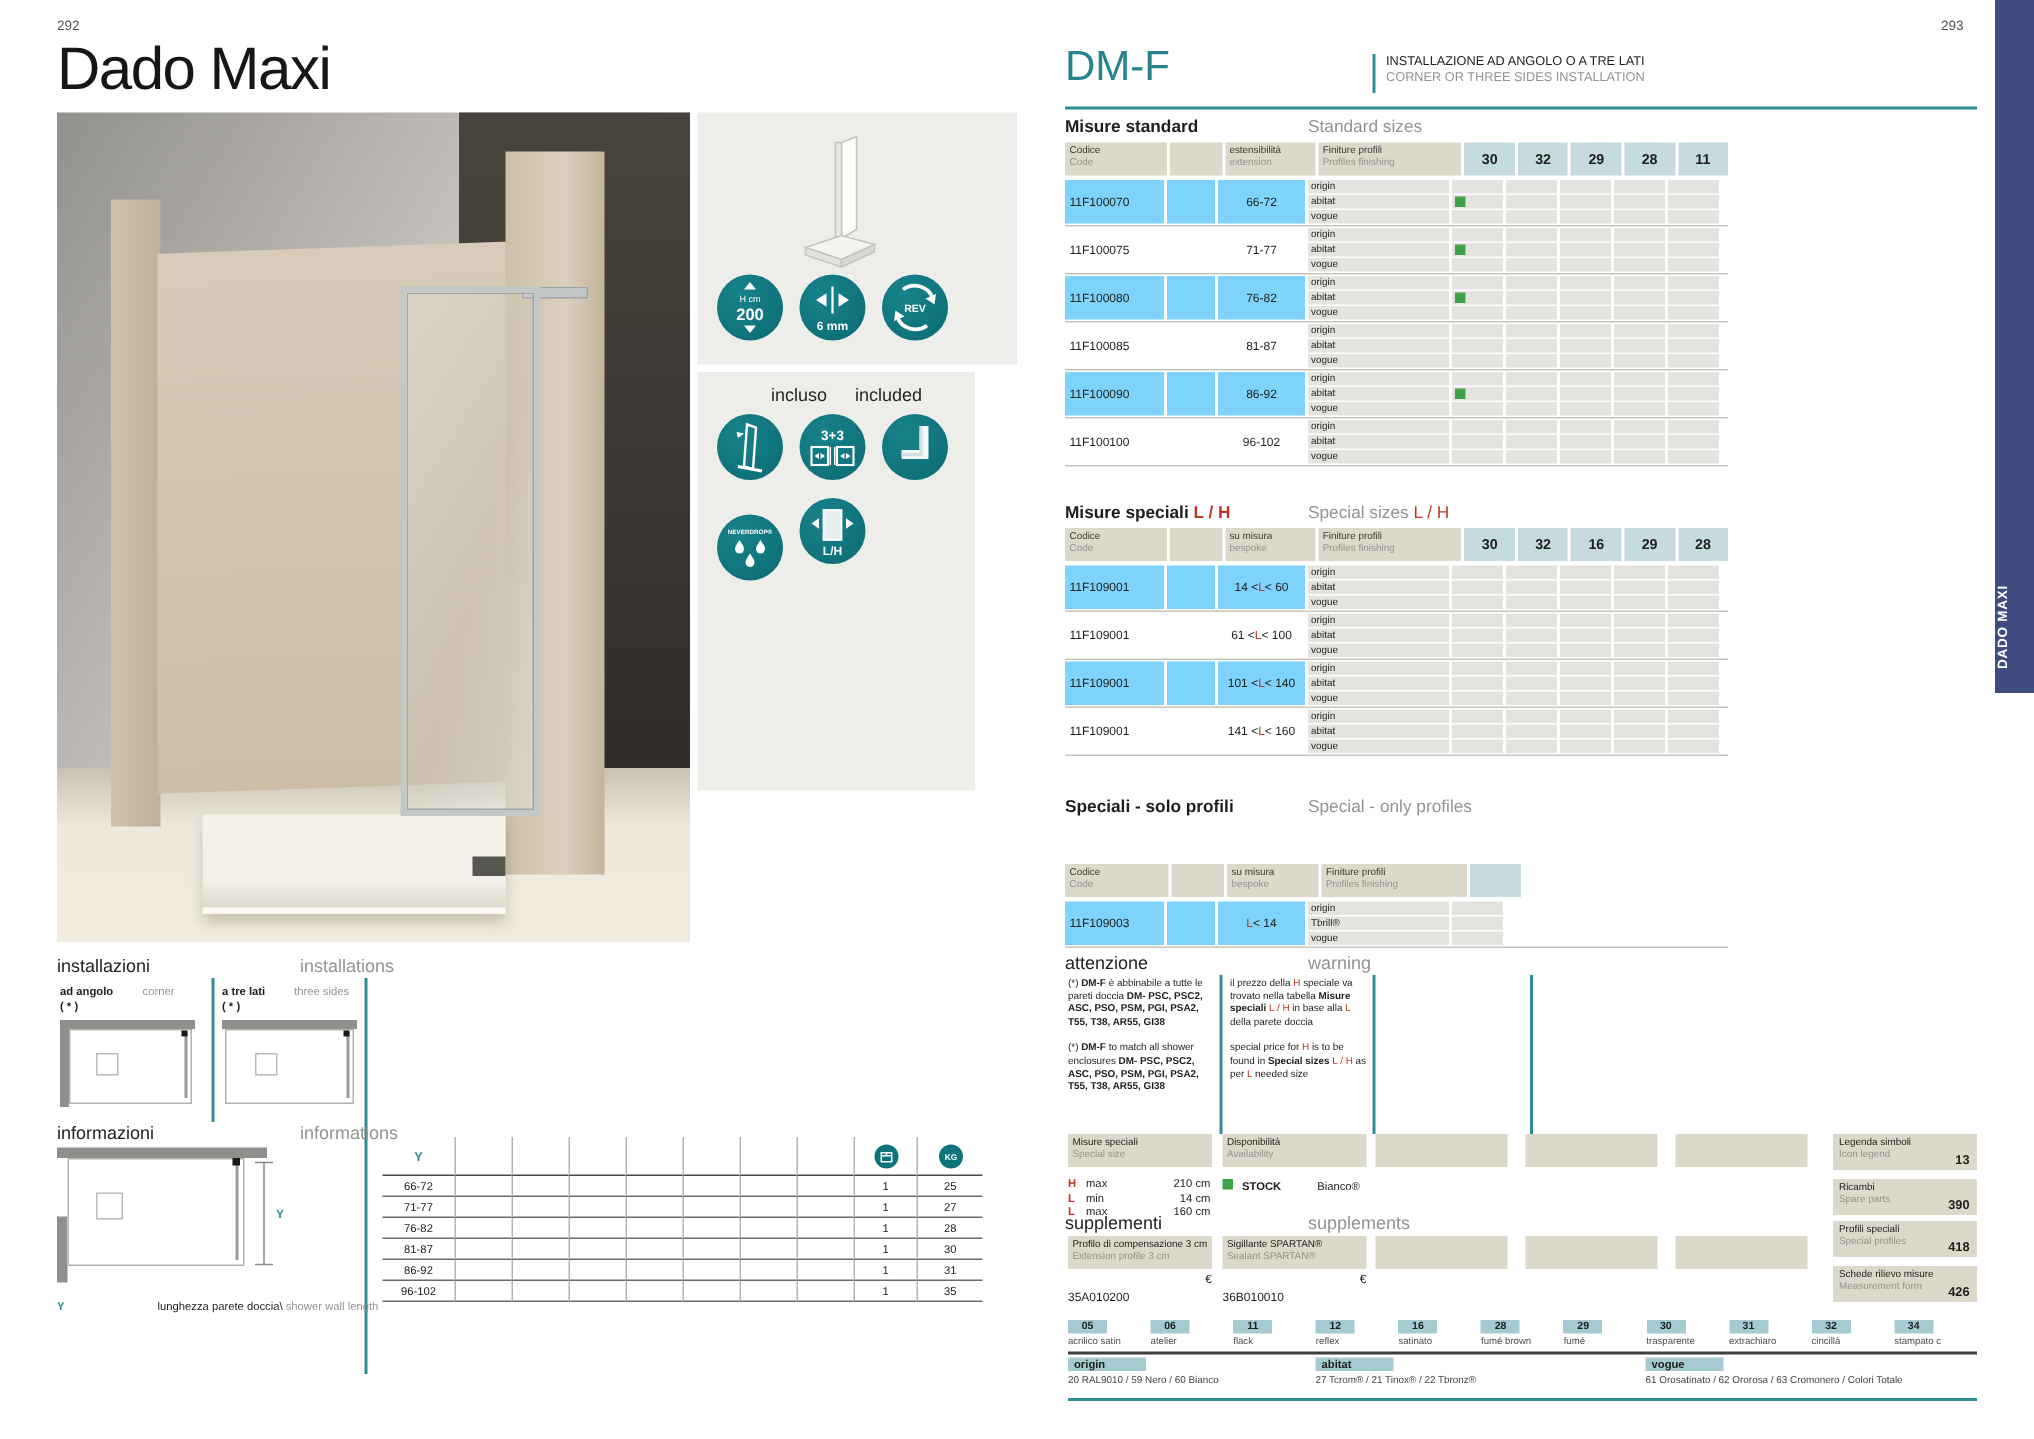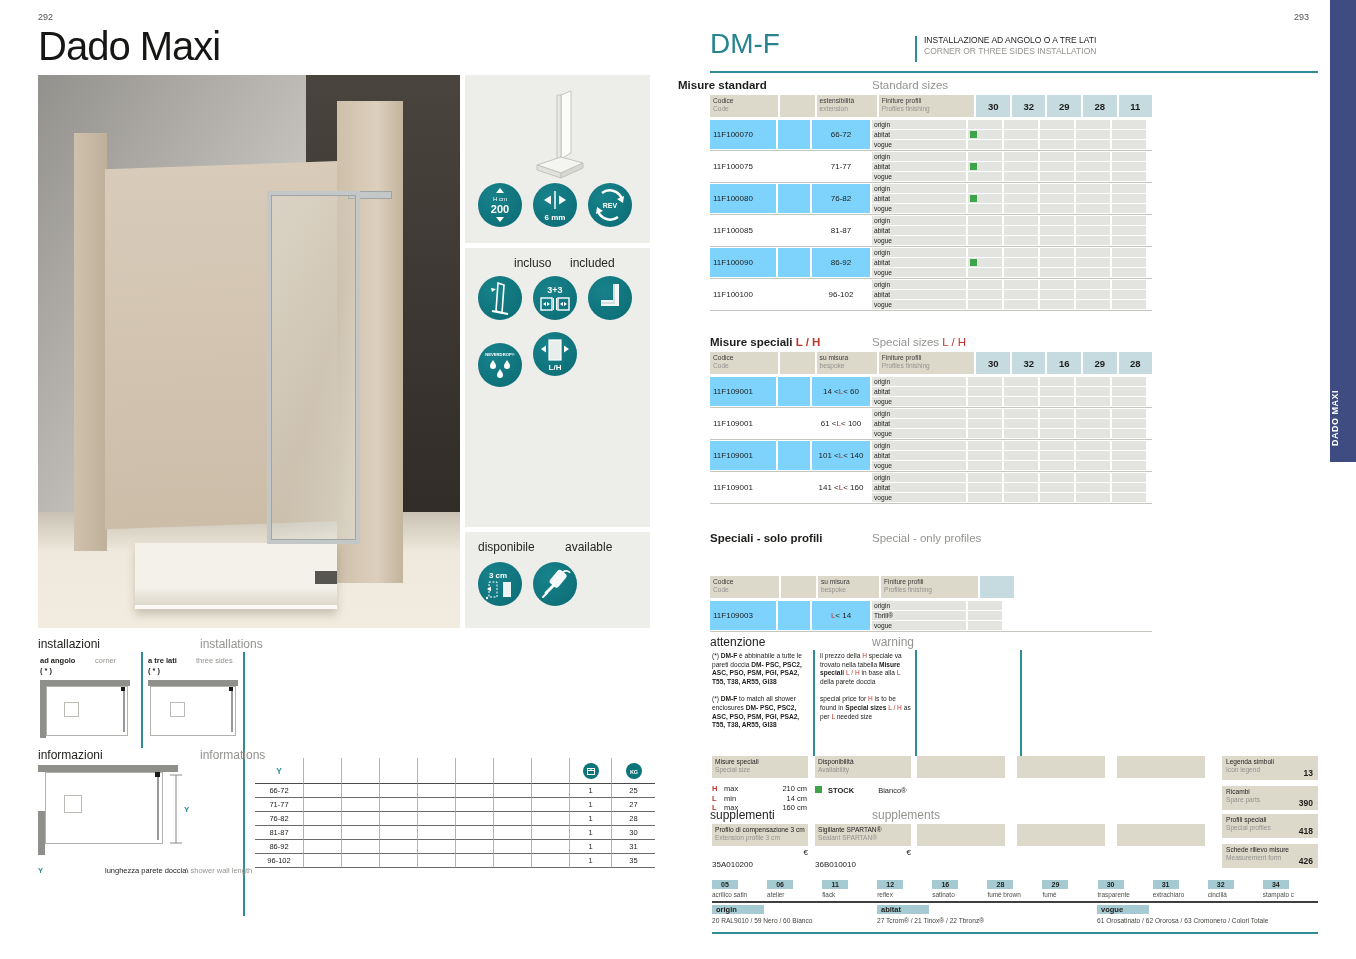--- a/index.html
+++ b/index.html
@@ -28,21 +28,21 @@
 #photo .wall-left{position:absolute;left:36px;top:58px;width:33px;height:418px;background:linear-gradient(90deg,#cfc1ac,#bfb09a);}
 #photo .wall-back{position:absolute;left:67px;top:90px;width:240px;height:360px;background:linear-gradient(180deg,#d8cbb9,#cbbda8);transform:skewY(-2deg);}
 #photo .wall-right{position:absolute;left:299px;top:26px;width:66px;height:482px;background:linear-gradient(90deg,#cdbfa9,#dccfbd 60%,#c3b49d);}
 #photo .tray{position:absolute;left:97px;top:468px;width:202px;height:62px;background:linear-gradient(180deg,#f3f1ea 70%,#ddd8cb);border-bottom:4px solid #fbfaf6;box-shadow:0 6px 8px rgba(90,80,60,.25);}
 #photo .drain{position:absolute;left:180px;top:28px;width:22px;height:13px;background:#57554f;}
 #photo .glass{position:absolute;left:229px;top:116px;width:85px;height:345px;border:4px solid #c3c7c8;background:linear-gradient(105deg,rgba(225,232,229,.30),rgba(200,210,206,.12) 55%,rgba(235,240,238,.35));box-shadow:inset 0 0 0 1px #9fa4a5;}
 #photo .glass-arm{position:absolute;left:310px;top:116px;width:44px;height:8px;background:#c3c7c8;box-shadow:inset 0 0 0 1px #9fa4a5;}
 
 
 .ip-box{background:#EDEDEA;}
-#ip1{left:465px;top:75px;width:185px;height:168px;}
+#ip1{left:465px;top:75px;width:185px;height:168px;padding-left:28px;}
 #ip2{left:465px;top:248px;width:185px;height:279px;}
 #ip3{left:465px;top:532px;width:185px;height:96px;}
 .ip-label{position:absolute;font-size:12px;color:#262624;}
 .circ{position:absolute;width:44px;height:44px;border-radius:50%;background:radial-gradient(circle at 35% 30%,#17828b,#0b6b73);}
 .circ svg{display:block;}
 .panel3d{position:absolute;left:66px;top:14px;width:60px;height:96px;}
 
 
 .sec-h-it{font-size:12px;color:#232321;}
 .sec-h-en{font-size:12px;color:var(--gray);}
@@ -222,41 +222,20 @@
     <div class="circ" style="left:68px;top:84px;">
       <svg width="44" height="44" viewBox="0 0 44 44">
         <rect x="16" y="8" width="12" height="20" fill="#e8eeec" stroke="#fff" stroke-width="1.2"></rect>
         <path d="M8 17 l5 -3.5 v7 z" fill="#fff"></path>
         <path d="M36 17 l-5 -3.5 v7 z" fill="#fff"></path>
         <text x="22" y="38" font-size="8" font-weight="bold" fill="#fff" text-anchor="middle">L/H</text>
       </svg>
     </div>
   </div>
 
-  <div class="abs ip-box" id="ip3">
-    <div class="ip-label" style="left:13px;top:8px;">disponibile</div>
-    <div class="ip-label en" style="left:100px;top:8px;">available</div>
-    <div class="circ" style="left:13px;top:30px;">
-      <svg width="44" height="44" viewBox="0 0 44 44">
-        <text x="20" y="16" font-size="8" font-weight="bold" fill="#fff" text-anchor="middle">3 cm</text>
-        <rect x="25" y="20" width="8" height="15" fill="#fff" opacity="0.92"></rect>
-        <rect x="11" y="20" width="8" height="15" fill="none" stroke="#fff" stroke-width="1" stroke-dasharray="2 1.5"></rect>
-        <path d="M9 27 l4 -2.5 v5 z" fill="#fff"></path>
-        <circle cx="9" cy="36" r="1.2" fill="#fff"></circle>
-      </svg>
-    </div>
-    <div class="circ" style="left:68px;top:30px;">
-      <svg width="44" height="44" viewBox="0 0 44 44">
-        <rect x="20" y="8" width="11" height="17" rx="3" transform="rotate(40 25 16)" fill="#fff" opacity="0.95"></rect>
-        <path d="M13 31 l8 -8" stroke="#fff" stroke-width="3" stroke-linecap="round"></path>
-        <path d="M10 35 l4 -4" stroke="#fff" stroke-width="2" stroke-linecap="round"></path>
-        <path d="M30 10 c3,-2 6,-1 7,1" fill="none" stroke="#fff" stroke-width="1.6"></path>
-      </svg>
-    </div>
-  </div>
 
   <div class="abs sec-h-it" style="left:38px;top:637px;text-align:right;">installazioni</div>
   <div class="abs sec-h-en" style="left:200px;top:637px;">installations</div>
 
   <div class="abs mini-lab-it" style="left:40px;top:656px;">ad angolo</div>
   <div class="abs mini-lab-en" style="left:95px;top:656px;">corner</div>
   <div class="abs mini-lab-it" style="left:40px;top:666px;">( * )</div>
   <div class="abs diag" style="left:40px;top:680px;width:90px;height:60px;">
     <div class="wtop" style="left:0;top:0;width:90px;height:6px;"></div>
     <div class="wleft" style="left:0;top:0;width:6px;height:58px;"></div>
@@ -390,21 +369,21 @@
     </div>
 
   <div class="abs" id="pn-right">293</div>
   <div class="abs" id="dmf">DM-F</div>
   <div class="abs" id="rp-install">
     <div>INSTALLAZIONE AD ANGOLO O A TRE LATI</div>
     <div class="en">CORNER OR THREE SIDES INSTALLATION</div>
   </div>
   <div class="abs" id="rule1"></div>
 
-  <div class="abs tbl-title-it" style="left:678px;top:79px;">Misure standard</div>
+  <div class="abs tbl-title-it" style="left:710px;top:79px;">Misure standard</div>
   <div class="abs tbl-title-en" style="left:872px;top:79px;">Standard sizes</div>
   <div class="abs ft" id="std-table" style="left:710px;top:95px;">
       <div class="ft-head">
         <div class="h-beige" style="width: 66px;"><span>Codice</span><span class="en">Code</span></div>
         <div class="h-beige" style="width: 32px;"></div>
         <div class="h-beige" style="width: 58px;"><span>estensibilità</span><span class="en">extension</span></div>
         <div class="h-beige" style="width: 94px;"><span>Finiture profili</span><span class="en">Profiles finishing</span></div>
         <div class="h-blue">30</div>
         <div class="h-blue">32</div>
         <div class="h-blue">29</div>

